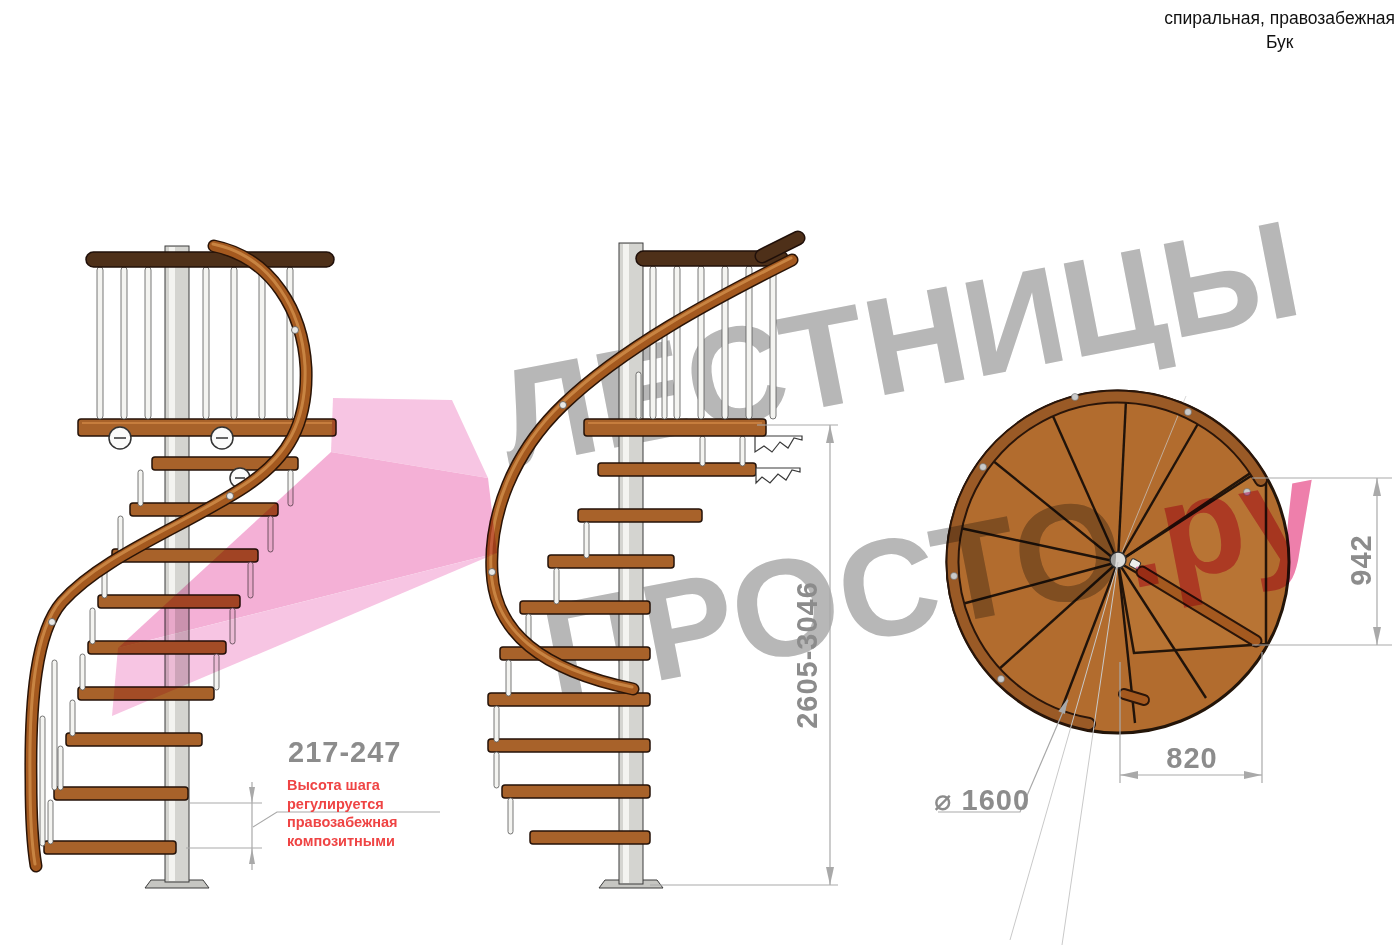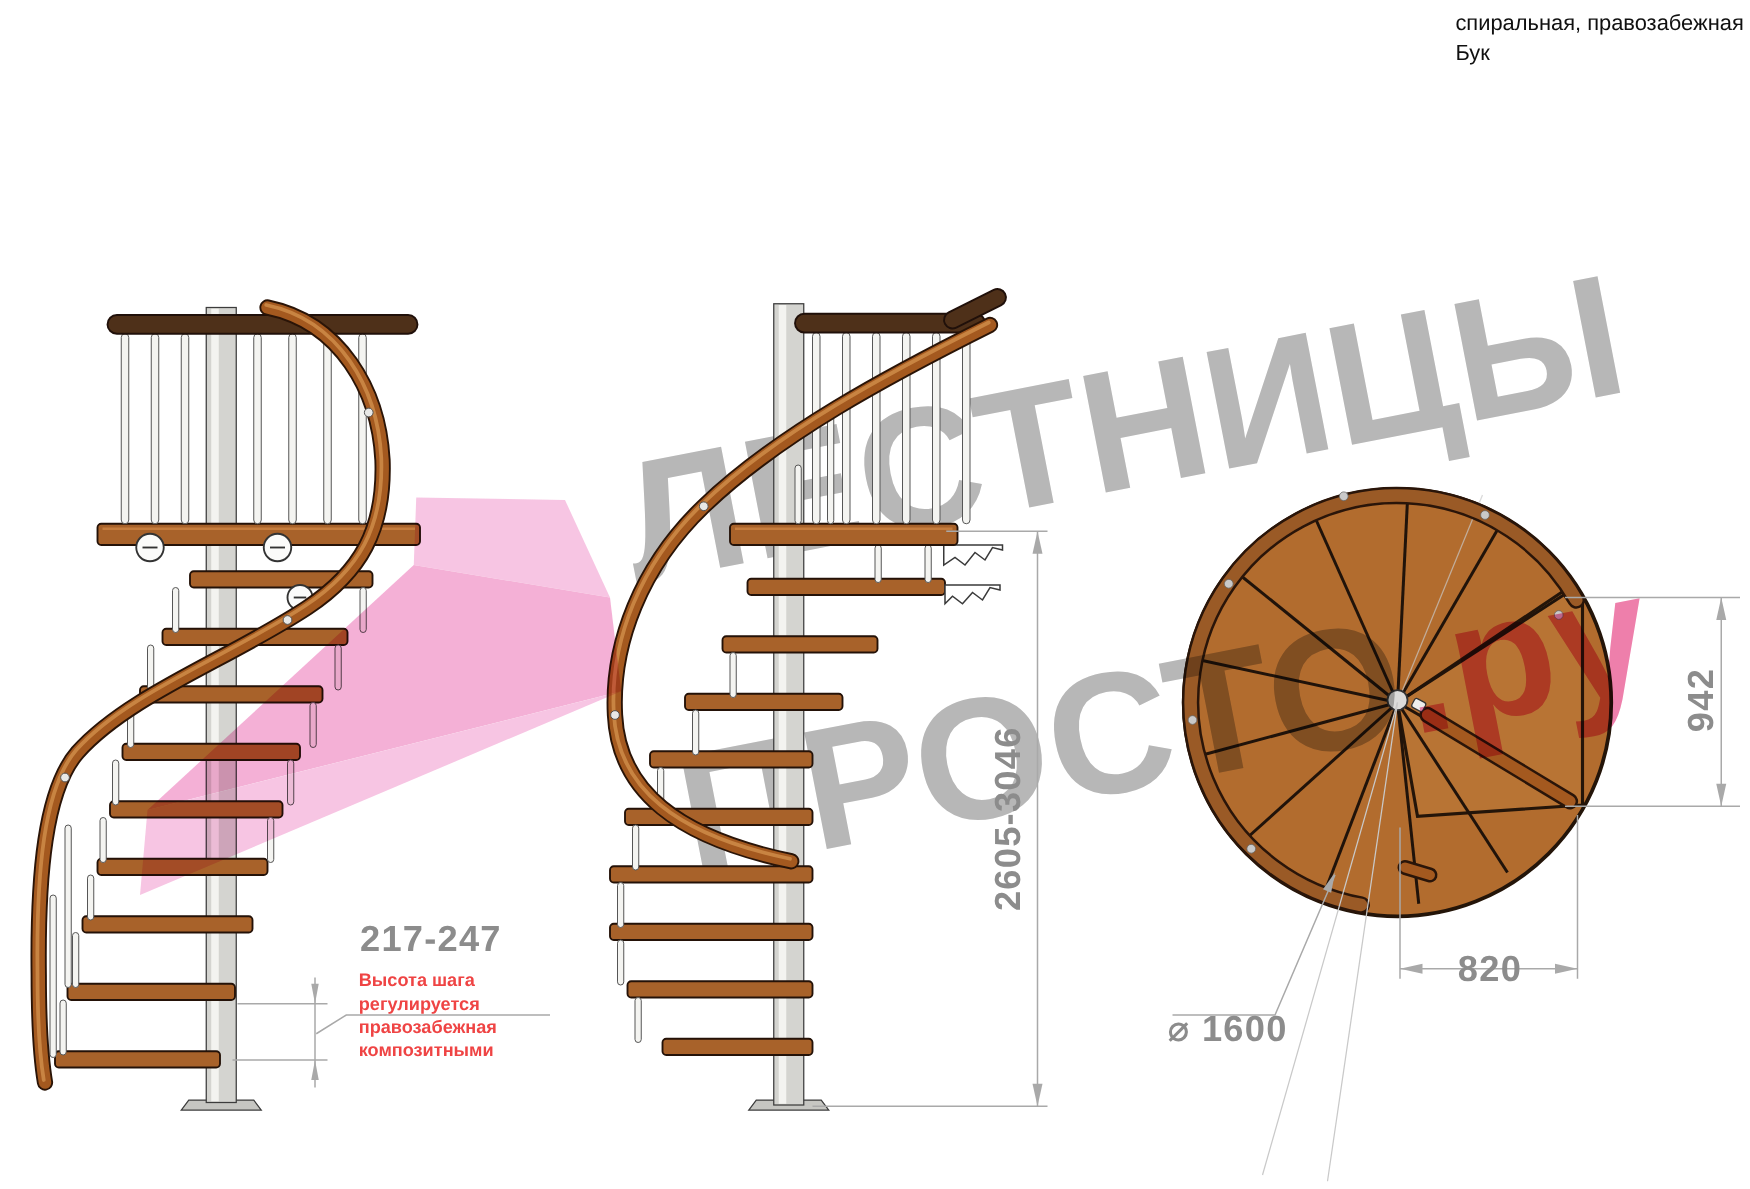--- a/index.html
+++ b/index.html
@@ -30,21 +30,21 @@
   .base{fill:#c6c6c2;stroke:#3c3c3c;stroke-width:1;}
   .joint{fill:#e8e8e6;stroke:#555;stroke-width:.8;}
   .sector{stroke:#20130a;stroke-width:2.4;}
   .dim{stroke:#a9a9a9;stroke-width:1.2;fill:none;}
   .dim-arrow{fill:#a9a9a9;stroke:none;}
   .faint{stroke:#c9c9c9;stroke-width:1;fill:none;}
   
   .dimlabel{position:absolute;font-weight:bold;color:#8c8c8c;font-size:29px;
             white-space:nowrap;letter-spacing:1px;}
   .vlabel{transform:rotate(-90deg);text-align:center;}
-  #header{position:absolute;right:5px;top:7px;text-align:left;color:#101010;
+  #header{position:absolute;right:5px;top:7px;text-align:center;color:#101010;
           font-size:17.5px;line-height:23.5px;font-weight:normal;}
   #note{position:absolute;left:287px;top:776px;color:#ef4444;font-size:14.5px;
         line-height:18.5px;font-weight:bold;}
 </style>
 </head>
 <body>
 
 <svg class="layer" id="plan" viewBox="0 0 1400 951">
   <g>
 
@@ -274,21 +274,21 @@
 </svg>
 
 <div id="header">
   <div>спиральная, правозабежная</div>
   <div>Бук</div>
 </div>
 
 <div class="dimlabel vlabel" style="left:722px;top:639px;width:170px;line-height:32px;">2605-3046</div>
 <div class="dimlabel" style="left:288px;top:736px;">217-247</div>
 <div class="dimlabel vlabel" style="left:1316px;top:545px;width:90px;line-height:30px;">942</div>
-<div class="dimlabel" style="left:1152px;top:742px;width:80px;text-align:center;margin-top:18px;">820</div>
-<div class="dimlabel" style="left:934px;top:806px;">⌀ 1600</div>
+<div class="dimlabel" style="left:1152px;top:742px;width:80px;text-align:center;">820</div>
+<div class="dimlabel" style="left:934px;top:783px;">⌀ 1600</div>
 
 <div id="note">
   <div>Высота шага</div>
   <div>регулируется</div>
   <div>правозабежная</div>
   <div>композитными</div>
 </div>
 
 </body></html>

